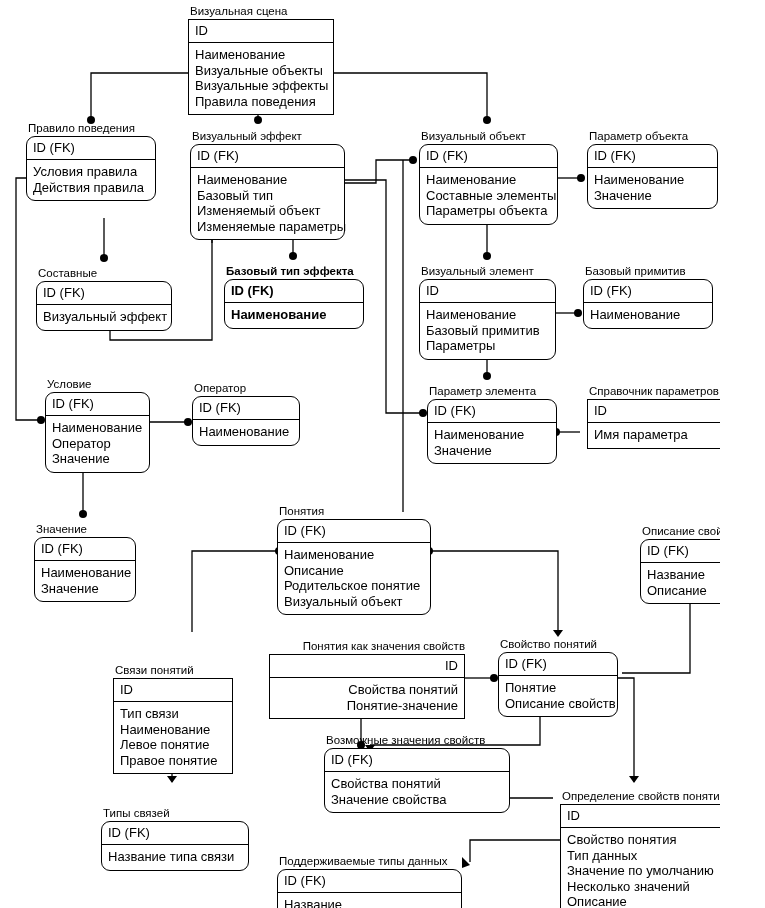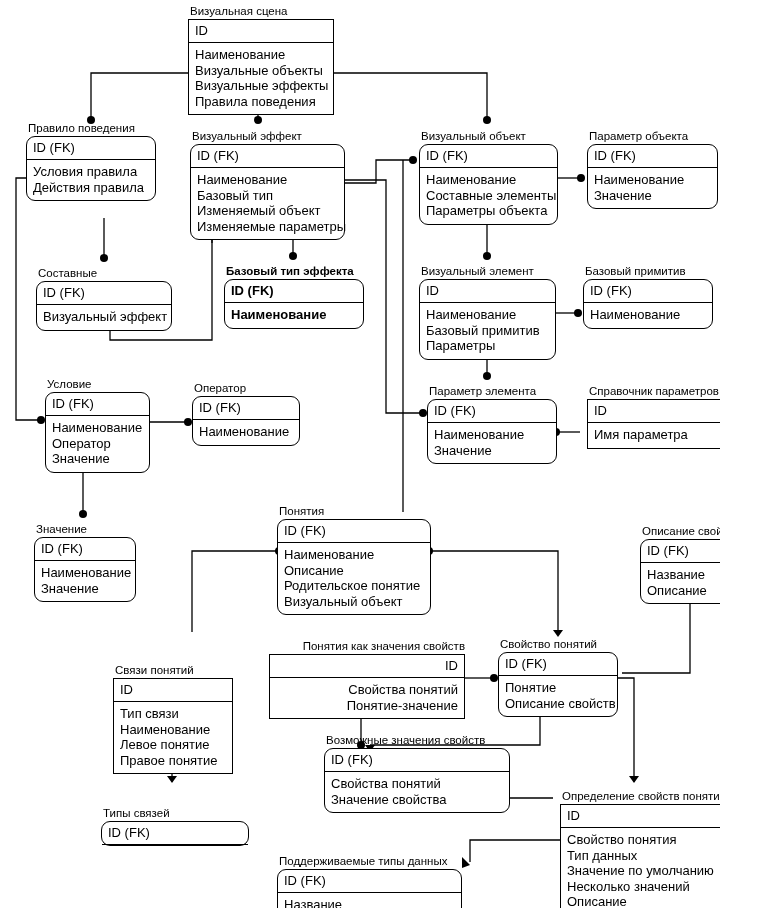--- a/index.html
+++ b/index.html
@@ -392,20 +392,23 @@
         <div>Свойства понятий</div>
         <div>Значение свойства</div>
       </div>
     </div>
   </div>
 
   <div class="entity" style="left:101px; top:790px; width:148px;margin-top:17px;">
     <div class="ent-title">Типы связей</div>
     <div class="ent-box rounded">
       <div class="ent-key">ID (FK)</div>
+      <div class="ent-attrs">
+        <div>Название типа связи</div>
+      </div>
     </div>
   </div>
 
   <div class="entity" style="left:560px; top:790px; width:190px;">
     <div class="ent-title">Определение свойств понятий</div>
     <div class="ent-box">
       <div class="ent-key">ID</div>
       <div class="ent-attrs">
         <div>Свойство понятия</div>
         <div>Тип данных</div>

